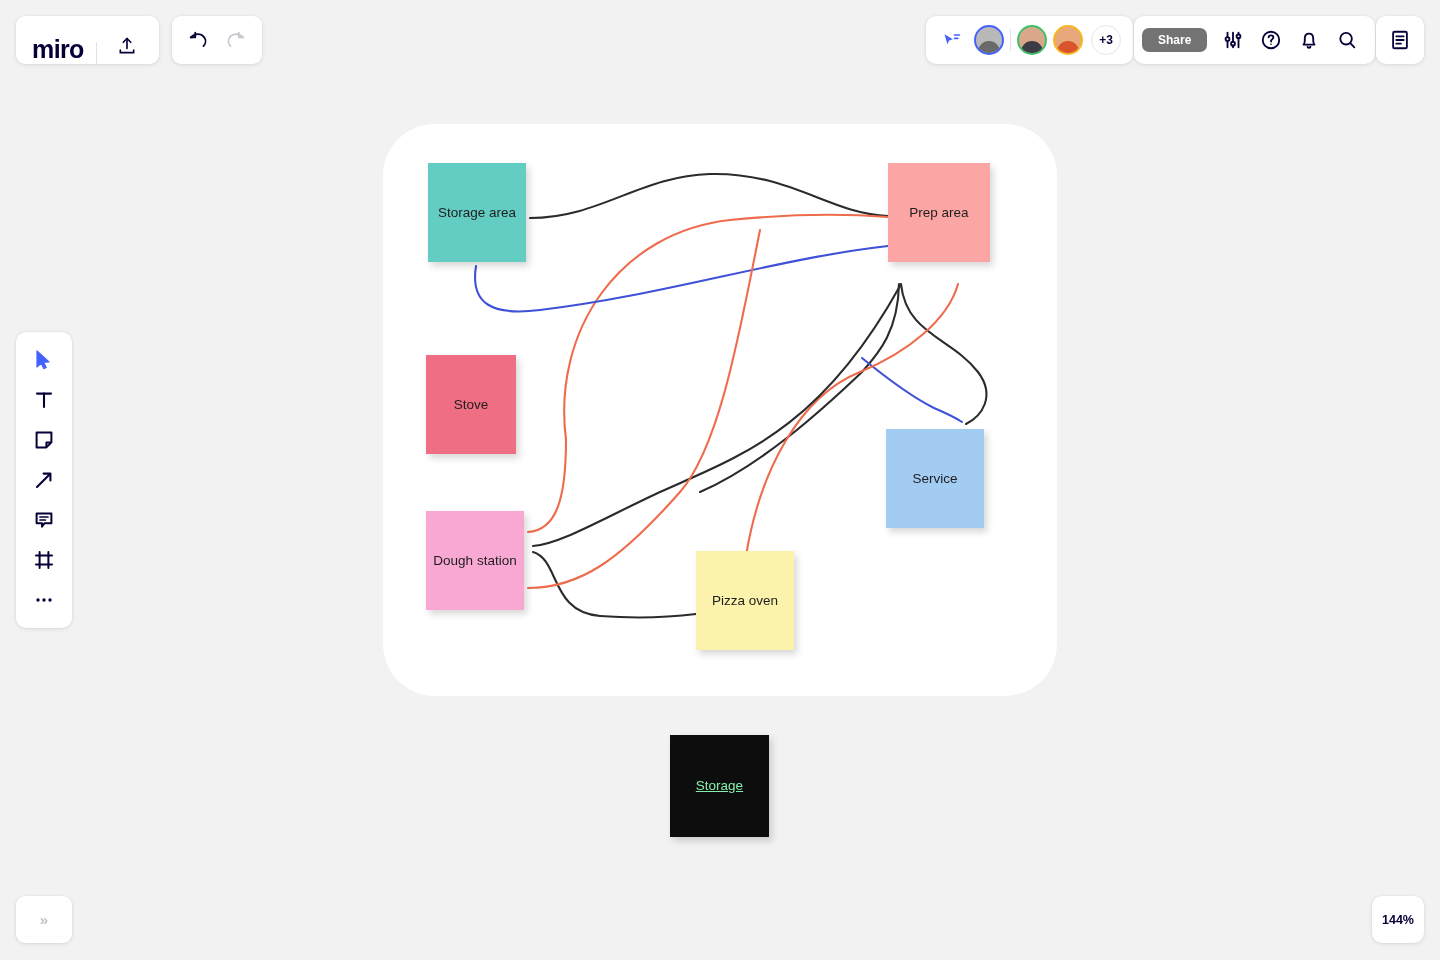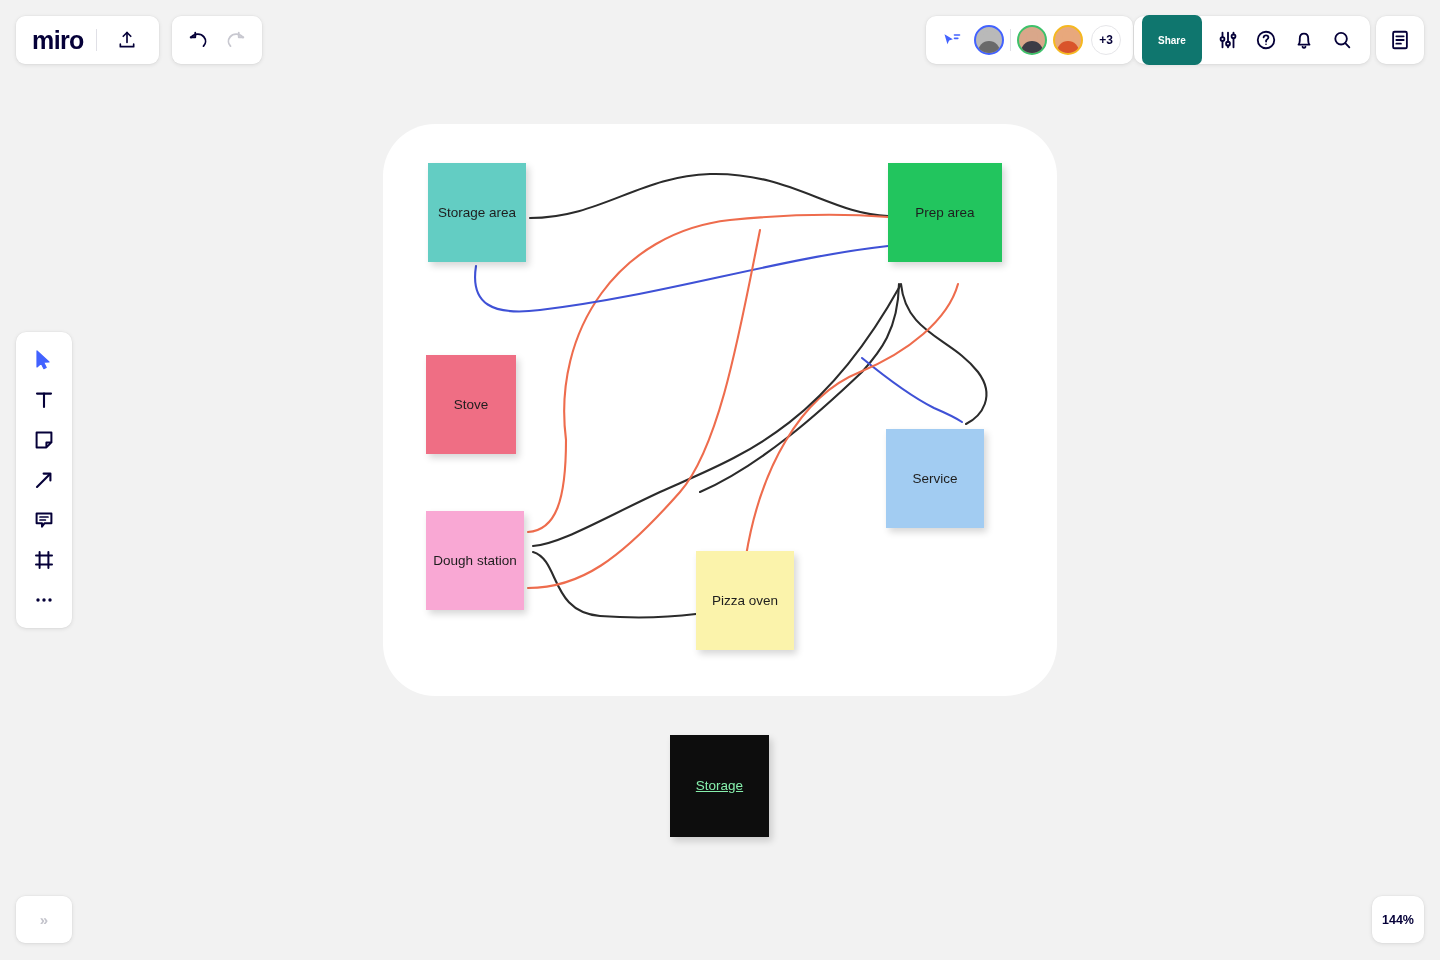--- a/index.html
+++ b/index.html
@@ -38,21 +38,21 @@
 
   
   .panel {
     position: absolute;
     background: #ffffff;
     border-radius: 9px;
     box-shadow: 0 1px 4px rgba(0,0,0,0.10), 0 0 0 0.5px rgba(0,0,0,0.03);
     display: flex;
     align-items: center;
   }
-  #logo-panel { left: 16px; top: 16px; height: 48px; padding: 0 14px 0 16px; gap: 12px; }
+  #logo-panel { left: 16px; top: 16px; height: 48px; padding: 0 14px 0 16px; gap: 12px; align-items: flex-end; }
   .miro-logo { font-size: 25px; font-weight: 700; color: #050038; letter-spacing: -0.6px; }
   .divider-v { width: 1px; height: 22px; background: #e0e0e6; }
   .icon-btn {
     width: 36px; height: 36px;
     display: flex; align-items: center; justify-content: center;
     border-radius: 7px; cursor: pointer; background: transparent; border: 0;
   }
 
   #history-panel { left: 172px; top: 16px; height: 48px; padding: 0 8px; gap: 2px; }
 
@@ -69,23 +69,23 @@
   .avatar .body { width: 22px; height: 12px; border-radius: 11px 11px 0 0; position: absolute; bottom: 0; }
   .plus-badge {
     width: 30px; height: 30px; border-radius: 50%;
     background: #fff; border: 1.5px solid #e6e6e9;
     display: flex; align-items: center; justify-content: center;
     font-size: 12px; font-weight: 700; color: #050038; cursor: pointer;
   }
 
   #actions-panel { left: 1134px; top: 16px; height: 48px; padding: 0 10px 0 8px; gap: 2px; border-radius: 10px; }
   .share-btn {
-    background: #0f766e; color: #fff; border: 0;
-    font-size: 10px; font-weight: 700; font-family: "Liberation Sans", sans-serif;
-    border-radius: 7px; height: 50px; padding: 0 16px; cursor: pointer;
+    background: #737373; color: #fff; border: 0;
+    font-size: 12px; font-weight: 700; font-family: "Liberation Sans", sans-serif;
+    border-radius: 7px; height: 24px; padding: 0 16px; cursor: pointer;
     margin-right: 6px;
   }
   #notes-panel { left: 1376px; top: 16px; width: 48px; height: 48px; justify-content: center; border-radius: 10px; }
 
   
   #tool-rail {
     left: 16px; top: 332px; width: 56px;
     flex-direction: column; padding: 9px 0; gap: 2px; border-radius: 10px;
   }
   .tool {
@@ -125,21 +125,21 @@
           <path d="M 533 546 C 560 544 600 520 660 492 C 740 456 820 430 900 286" stroke="#2b2b2b" stroke-width="2.1" fill="none" stroke-linecap="round"></path>
           <path d="M 533 552 C 560 560 550 612 600 616 C 640 619 672 617 696 614" stroke="#2b2b2b" stroke-width="2.1" fill="none" stroke-linecap="round"></path>
           <path d="M 528 532 C 556 530 566 500 566 440" stroke="#ee6c4d" stroke-width="2.1" fill="none" stroke-linecap="round"></path>
           <path d="M 528 588 C 580 588 620 560 680 492 C 720 446 740 330 760 230" stroke="#ee6c4d" stroke-width="2.1" fill="none" stroke-linecap="round"></path>
         </g>
     </svg>
     <div id="notes-layer">
         <div class="sticky" style="left: 428px; top: 163px; width: 98px; height: 99px; background: rgb(99, 205, 195);">
           <span>Storage area</span>
         </div>
-        <div class="sticky" style="left: 888px; top: 163px; width: 114px; height: 99px; background: #22c55e;">
+        <div class="sticky" style="left: 888px; top: 163px; width: 102px; height: 99px; background: #fca5a5;">
           <span>Prep area</span>
         </div>
         <div class="sticky" style="left: 426px; top: 355px; width: 90px; height: 99px; background: rgb(239, 110, 132);">
           <span>Stove</span>
         </div>
         <div class="sticky" style="left: 426px; top: 511px; width: 98px; height: 99px; background: #f9a8d4;">
           <span>Dough station</span>
         </div>
         <div class="sticky" style="left: 886px; top: 429px; width: 98px; height: 99px; background: rgb(162, 204, 242);">
           <span>Service</span>

